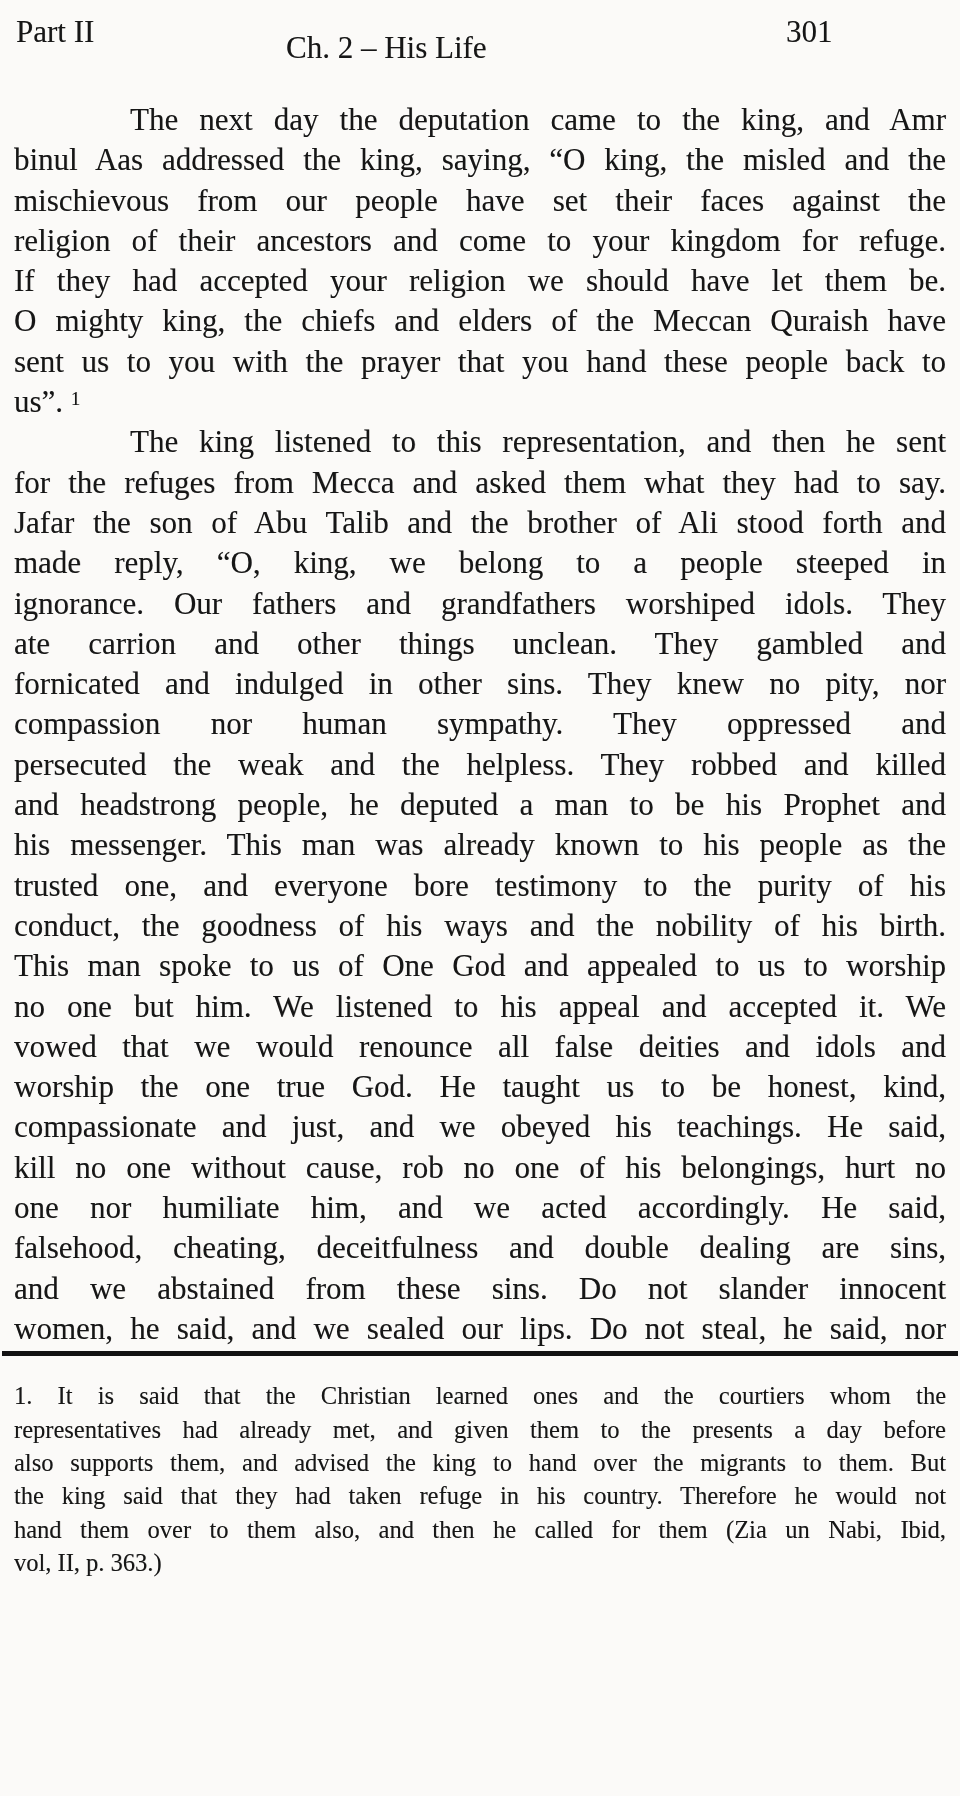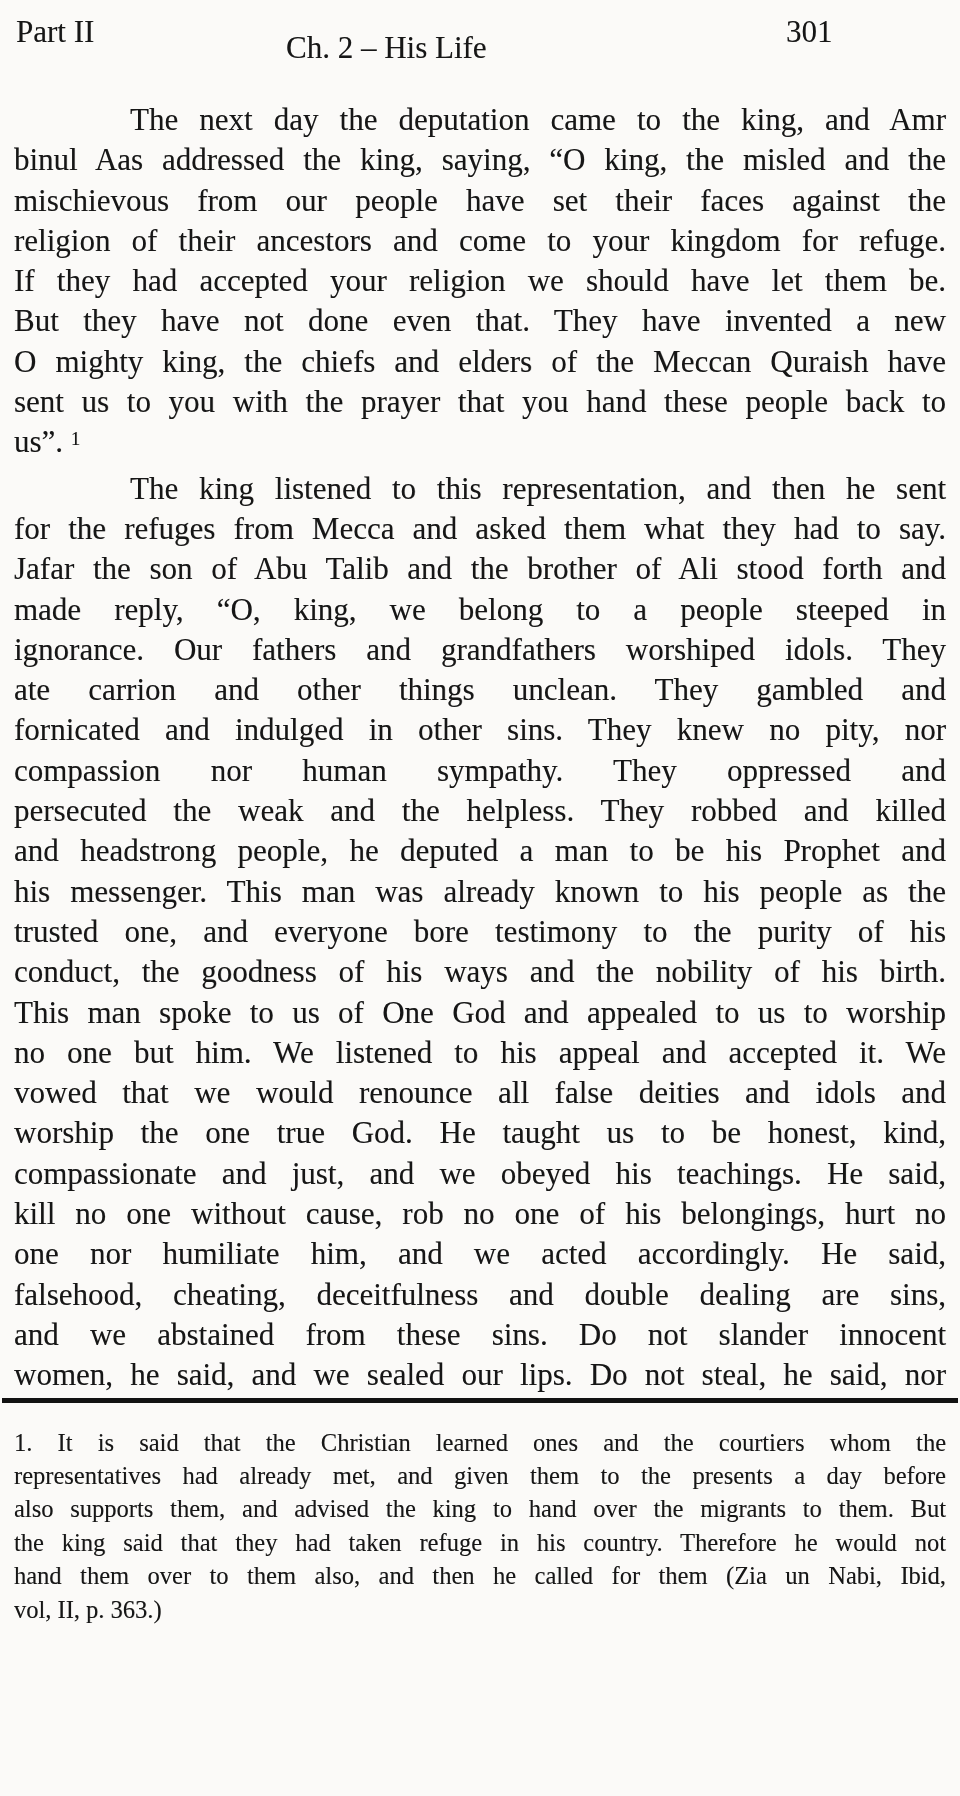--- a/index.html
+++ b/index.html
@@ -28,21 +28,21 @@
   .ph-left   { position: absolute; left: 2px;   top: 2px; }
   .ph-center { position: absolute; left: 272px; top: 2px; margin-top: 16px; }
   .ph-right  { position: absolute; left: 772px; top: 2px; }
 
   
   .bodytext {
     margin-top: 41px;
     font-size: 31px;
     line-height: 40.3px;
   }
-  .para + .para { margin-top: 6px; }
+  .para + .para { }
   .line {
     text-align: justify;
     text-align-last: justify;
   }
   .line.leftlast { text-align-last: left; }
   .line.indent   { text-indent: 116px; }
 
   sup {
     font-size: 19px;
     line-height: 0;
@@ -72,21 +72,20 @@
     <span class="ph-right">301</span>
   </header>
 
   <main class="bodytext">
       <div class="para">
         <div class="line indent">The next day the deputation came to the king, and Amr</div>
         <div class="line">binul Aas addressed the king, saying, “O king, the misled and the</div>
         <div class="line">mischievous from our people have set their faces against the</div>
         <div class="line">religion of their ancestors and come to your kingdom for refuge.</div>
         <div class="line">If they had accepted your religion we should have let them be.</div>
-        <div class="line">But they have not done even that. They have invented a new</div>
         <div class="line">O mighty king, the chiefs and elders of the Meccan Quraish have</div>
         <div class="line">sent us to you with the prayer that you hand these people back to</div>
         <div class="line leftlast">us”. <sup>1</sup></div>
       </div>
       <div class="para">
         <div class="line indent">The king listened to this representation, and then he sent</div>
         <div class="line">for the refuges from Mecca and asked them what they had to say.</div>
         <div class="line">Jafar the son of Abu Talib and the brother of Ali stood forth and</div>
         <div class="line">made reply, “O, king, we belong to a people steeped in</div>
         <div class="line">ignorance. Our fathers and grandfathers worshiped idols. They</div>

